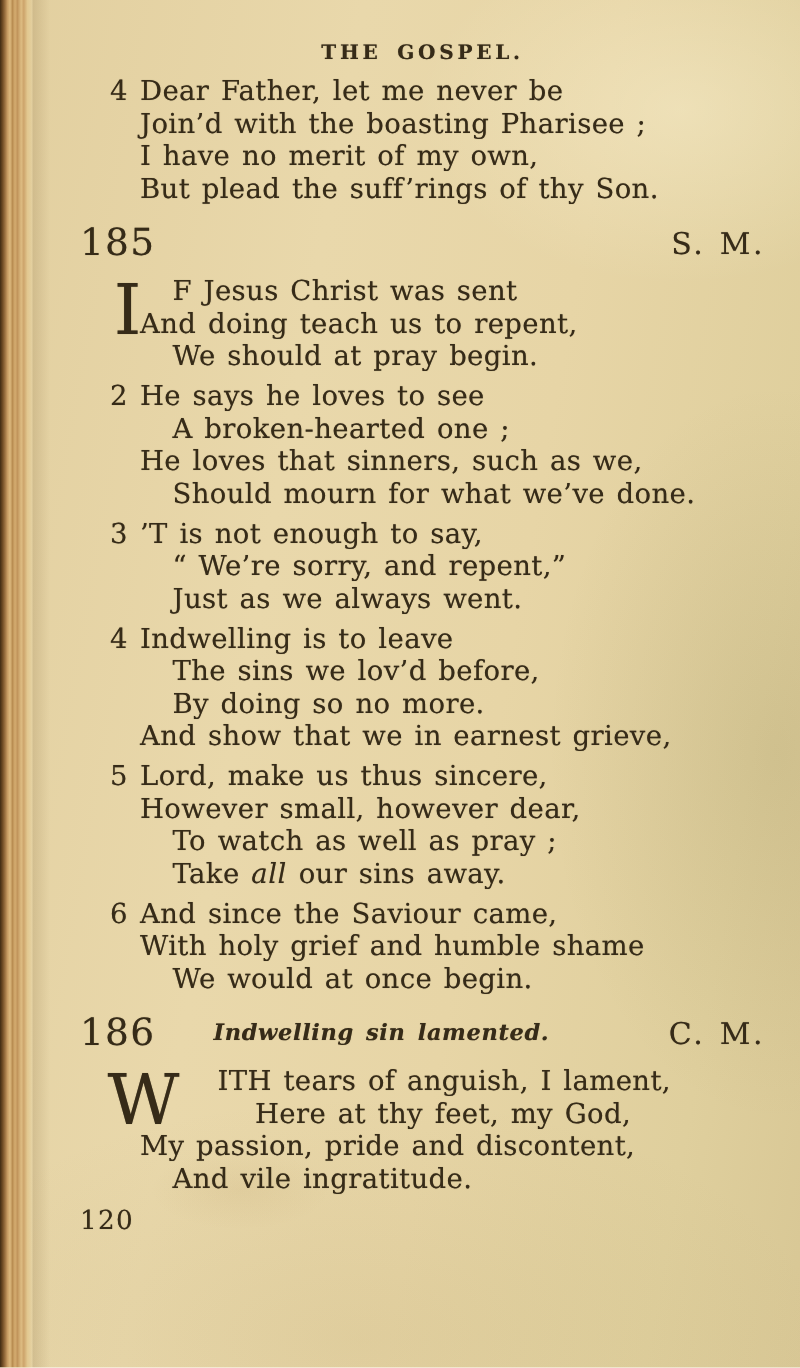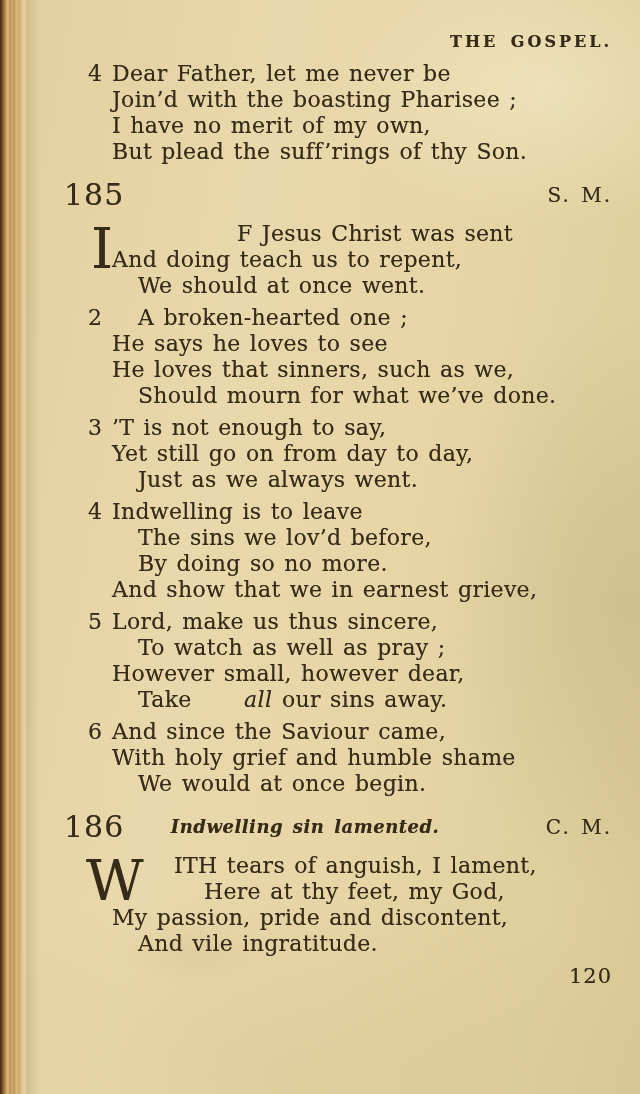--- a/index.html
+++ b/index.html
@@ -38,61 +38,61 @@
     padding: 0 28px 0 64px;
     font-size: 22px;
     line-height: 26px;
     letter-spacing: 0.3px;
     word-spacing: 2px;
     text-shadow: 0 0 0.6px rgba(54,43,24,0.55);
   }
 
   .running-head {
     margin-top: 33px;
-    text-align: right;
+    text-align: center;
     font-size: 16px; line-height: 18px;
     font-weight: bold;
     letter-spacing: 3px;
     word-spacing: 4px;
   }
 
   .stanza { position: relative; margin: 0 0 6px 24px; padding-left: 24px; }
   .stanza.first-after-head { margin-top: 10px; }
   .vnum { position: absolute; left: 0; top: 0; }
   .line.i1 { padding-left: 26px; }
-  .line em { font-style: italic; letter-spacing: 0.5px; margin-left: 43px; }
+  .line em { font-style: italic; letter-spacing: 0.5px; }
 
   .hymn-head {
     position: relative;
     display: flex; justify-content: space-between; align-items: center;
     margin-top: 12px; margin-bottom: 8px;
     line-height: 36px;
   }
   .hymn-num { font-size: 30px; letter-spacing: 1px; }
-  .hymn-meter { font-size: 20px; letter-spacing: 2px; }
+  .hymn-meter { font-size: 24px; letter-spacing: 2px; }
   .hymn-title {
     position: absolute; left: 44%; transform: translateX(-50%);
     font-style: italic; font-weight: bold; font-size: 18px;
     letter-spacing: 0.5px; word-spacing: 3px; white-space: nowrap;
   }
 
   .dropcap {
     position: absolute; top: 3px;
     font-size: 56px; line-height: 50px;
   }
   .dropcap.dc-narrow { left: 3px; }
   .dropcap.dc-wide { left: -2px; }
-  .line.dcn1 { padding-left: 26px; text-align: center; }
+  .line.dcn1 { padding-left: 26px; }
   .line.dcn2 { padding-left: 46px; }
   .line.dcw1 { padding-left: 62px; }
   .line.dcw2 { padding-left: 92px; }
 
   .page-number {
     margin-top: 4px;
-    text-align: right;
+    text-align: left;
     font-size: 21px;
     letter-spacing: 1px;
   }
 </style>
 </head>
 <body>
 
 <div class="paper-texture"></div>
 <div class="binding-edge"></div>
 <div class="binding-shadow"></div>
@@ -111,51 +111,51 @@
 
   <div class="hymn-head">
     <span class="hymn-num">185</span>
     <span class="hymn-meter">S. M.</span>
   </div>
 
   <div class="stanza">
     <span class="dropcap dc-narrow">I</span>
     <div class="line dcn1">F Jesus Christ was sent</div>
     <div class="line i0">And doing teach us to repent,</div>
-    <div class="line i1">We should at once went.</div>
+    <div class="line i1">We should at pray begin.</div>
   </div>
 
   <div class="stanza">
     <span class="vnum">2</span>
+    <div class="line i0">He says he loves to see</div>
     <div class="line i1">A broken-hearted one ;</div>
-    <div class="line i0">He says he loves to see</div>
     <div class="line i0">He loves that sinners, such as we,</div>
     <div class="line i1">Should mourn for what we’ve done.</div>
   </div>
 
   <div class="stanza">
     <span class="vnum">3</span>
     <div class="line i0">’T is not enough to say,</div>
-    <div class="line i0">Yet still go on from day to day,</div>
+    <div class="line i1">“ We’re sorry, and repent,”</div>
     <div class="line i1">Just as we always went.</div>
   </div>
 
   <div class="stanza">
     <span class="vnum">4</span>
     <div class="line i0">Indwelling is to leave</div>
     <div class="line i1">The sins we lov’d before,</div>
     <div class="line i1">By doing so no more.</div>
     <div class="line i0">And show that we in earnest grieve,</div>
   </div>
 
   <div class="stanza">
     <span class="vnum">5</span>
     <div class="line i0">Lord, make us thus sincere,</div>
+    <div class="line i0">However small, however dear,</div>
     <div class="line i1">To watch as well as pray ;</div>
-    <div class="line i0">However small, however dear,</div>
     <div class="line i1"><span>Take </span><em>all</em><span> our sins away.</span></div>
   </div>
 
   <div class="stanza">
     <span class="vnum">6</span>
     <div class="line i0">And since the Saviour came,</div>
     <div class="line i0">With holy grief and humble shame</div>
     <div class="line i1">We would at once begin.</div>
   </div>
 

